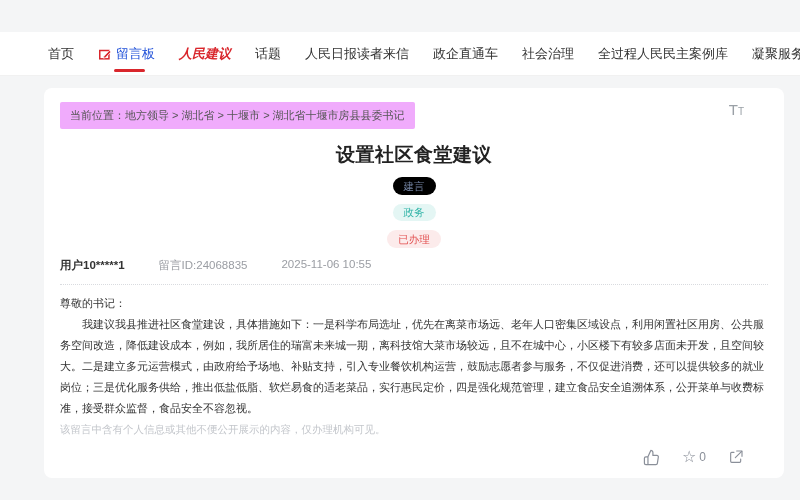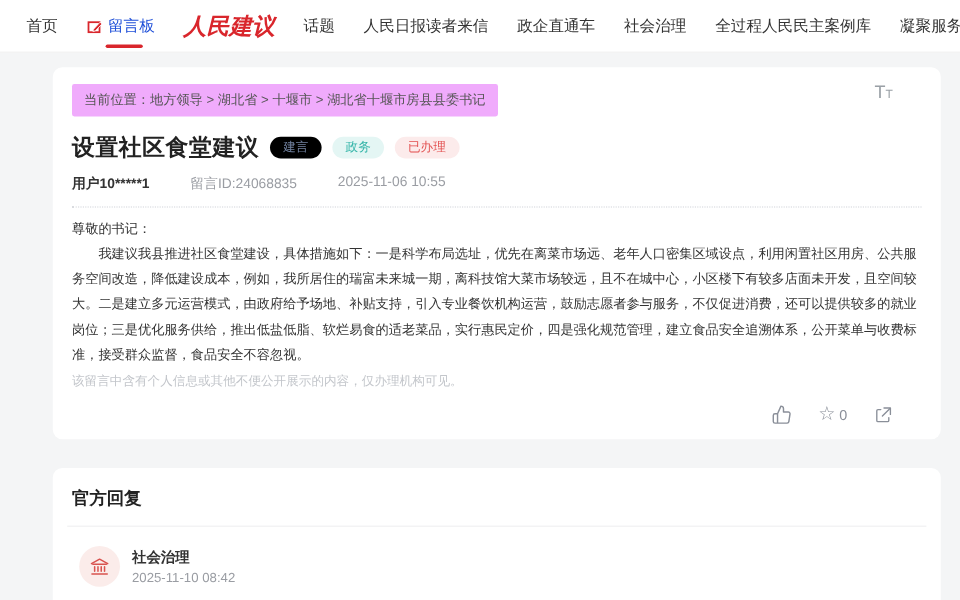--- a/index.html
+++ b/index.html
@@ -5,46 +5,46 @@
   * { margin:0; padding:0; box-sizing:border-box; }
   html,body { width:800px; height:500px; overflow:hidden; }
   body {
     background:#f4f5f6;
     font-family:"Liberation Sans","DejaVu Sans",sans-serif;
     color:#333;
   }
   
   .topnav {
     background:#fff; height:44px; display:flex; align-items:center;
-    padding-left:22px; gap:24px; border-bottom:1px solid #f1f1f1;
+    padding-left:48px; gap:24px; border-bottom:1px solid #f1f1f1;margin-top:32px;
   }
   .nav-item {
     font-size:13px; color:#333; text-decoration:none; cursor:pointer;
     position:relative; display:flex; align-items:center; gap:4px; white-space:nowrap;
   }
   .nav-item.active { color:#1d4ed8; font-weight:normal; }
   .active-bar {
     position:absolute; left:16px; right:10px; bottom:-9px; height:3px;
     background:#d9262c; border-radius:2px;
   }
-  .logo-suggest { color:#d9262c; font-weight:bold; font-style:italic; font-size:19px;text-align:right; }
+  .logo-suggest { color:#d9262c; font-weight:bold; font-style:italic; font-size:13px;text-align:right; }
   
   .card { background:#fff; border-radius:8px; margin-left:44px; margin-right:16px; }
   .main-card { margin-top:12px; padding:14px 16px 12px 16px; }
   
   .crumb-row { display:flex; align-items:flex-start; justify-content:space-between; }
   .breadcrumb {
     background:#f0abfc; color:#555; font-size:11px; padding:6px 10px;
     border-radius:2px; display:inline-block; cursor:pointer;
   }
   .font-size-toggle { color:#9aa0a6; cursor:pointer; margin-right:24px; line-height:1; }
   .t-big { font-size:15px; }
   .t-small { font-size:10px; }
   
-  .title-row { display:flex; align-items:center; margin-top:13px; gap:9px; }
+  .title-row { display:flex; align-items:center; margin-top:13px; gap:9px;flex-direction:column; }
   .title-row h1 { font-size:19px; color:#222; font-weight:bold; letter-spacing:.5px; }
   .badge { font-size:10.5px; border-radius:10px; padding:2.5px 11px; line-height:1.2; }
   .b1 { background:#000000; color:#7282a0; }
   .b2 { background:#e4f6f4; color:#35b5a9; }
   .b3 { background:#fcebeb; color:#e25050; }
   
   .meta-row { margin-top:10px; font-size:11.5px; color:#9a9da3; display:flex; gap:34px; }
   .meta-row .user { color:#333; font-weight:bold; }
   .dotted-divider { border-bottom:1px dotted #d9dbdf; margin:11px 0 8px 0; }
   

